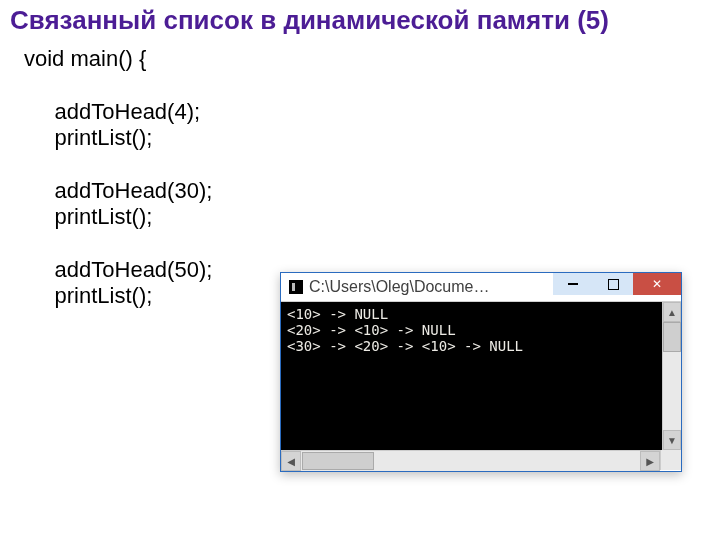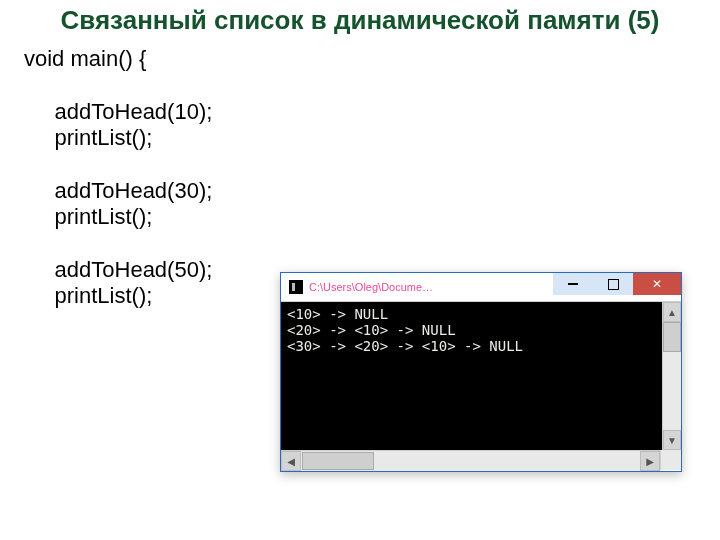--- a/index.html
+++ b/index.html
@@ -6,24 +6,24 @@
     margin: 0;
     padding: 0;
     width: 720px;
     height: 540px;
     background: #ffffff;
     font-family: Arial, "Helvetica Neue", sans-serif;
     position: relative;
     overflow: hidden;
   }
   .slide-title {
-    text-align: center;
+    text-align: left;
     font-size: 26px;
     font-weight: bold;
-    color: #14532d;
+    color: #4c1d95;
     margin: 6px 10px 4px 10px;
     line-height: 1.15;
   }
   .code-block {
     font-family: Arial, sans-serif;
     font-size: 22px;
     color: #000;
     margin-left: 24px;
     margin-top: 10px;
     line-height: 1.20;
@@ -54,22 +54,22 @@
     position: relative;
   }
   .titlebar .app-icon::after {
     content: "";
     position: absolute;
     left: 3px; top: 3px;
     width: 3px; height: 8px;
     background: #bbb;
   }
   .titlebar .title-text {
-    font-size: 11px;
-    color: #ec4899;
+    font-size: 16px;
+    color: #404040;
     font-family: "Segoe UI", Arial, sans-serif;
     white-space: nowrap;
     overflow: hidden;
     text-overflow: ellipsis;
     flex: 1;
   }
   .titlebar .win-controls {
     display: flex;
     height: 100%;
   }
@@ -178,21 +178,21 @@
   .console-row { display:flex; }
   .console-body-wrap { flex:1; }
 </style>
 </head>
 <body>
 
 <div class="slide-title">Связанный список в динамической памяти (5)</div>
 
 <div class="code-block"><span>void main() {</span>
 
-     <span>addToHead(10);</span>
+     <span>addToHead(4);</span>
      <span>printList();</span>
 
      <span>addToHead(30);</span>
      <span>printList();</span>
 
      <span>addToHead(50);</span>
      <span>printList();</span></div>
 
 <div class="console-window">
   <div class="titlebar">

